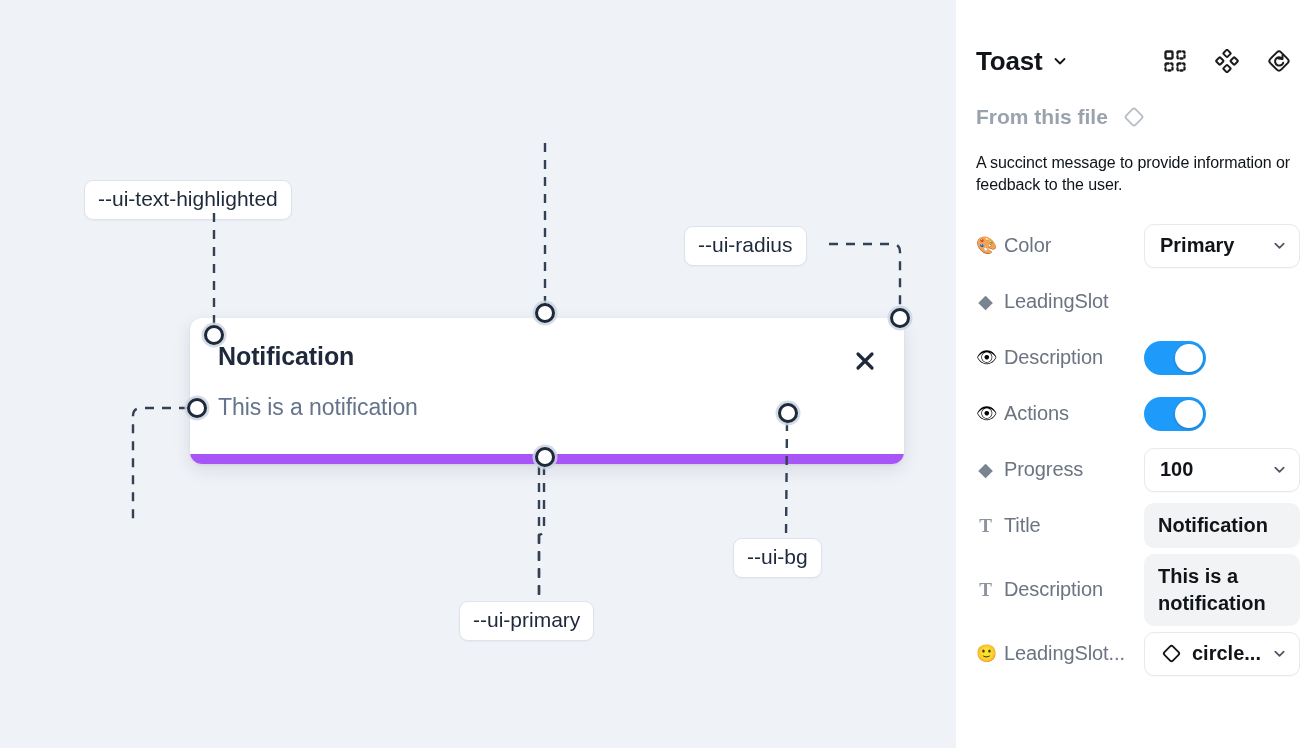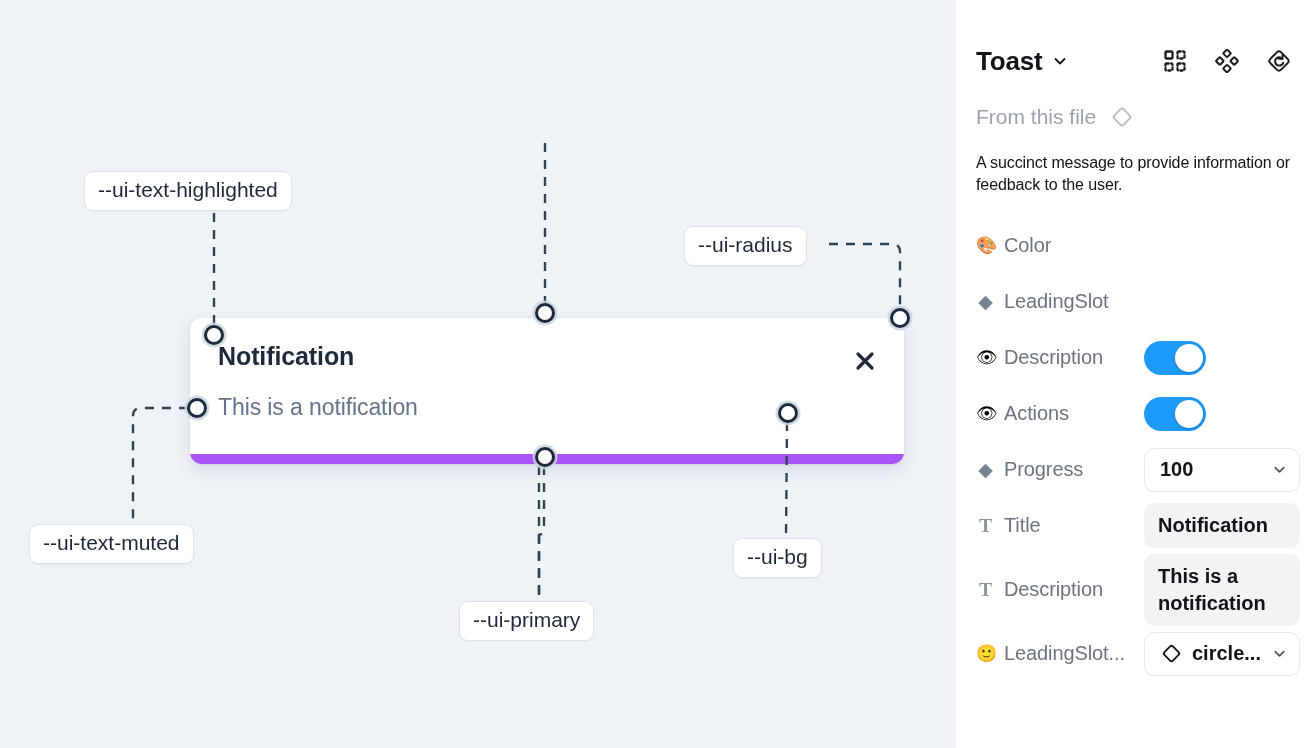--- a/index.html
+++ b/index.html
@@ -96,21 +96,21 @@
     height: 96px;
   }
   #panel-title {
     font-size: 26px; font-weight: 700; color: #111418;
     letter-spacing: -0.2px;
   }
   #panel-title-caret { margin-left: 10px; color: #111418; display: flex; align-items: center; cursor: pointer; }
   #panel-header-icons { margin-left: auto; display: flex; align-items: center; gap: 26px; }
   .hdr-icon { width: 26px; height: 26px; display: flex; align-items: center; justify-content: center; color: #1c1c1e; cursor: pointer; }
 
-  #from-file-row { display: flex; align-items: center; gap: 13px; margin-top: 8px; }
+  #from-file-row { display: flex; align-items: center; gap: 13px; margin-top: 8px; font-weight: bold; }
   #from-file-label { font-size: 21px; color: #9aa2ad; }
   #from-file-icon { color: #b9bfc8; display: flex; }
 
   #panel-desc {
     margin-top: 22px;
     font-size: 16px; line-height: 1.36; color: #0f1419;
     letter-spacing: -0.1px;
   }
 
   #props { margin-top: 22px; }
@@ -199,26 +199,25 @@
       <div id="toast-title">Notification</div>
       <div id="toast-desc">This is a notification</div>
       <div id="toast-close">
         <svg width="22" height="22" viewBox="0 0 22 22" aria-hidden="true">
           <path d="M4 4 L18 18 M18 4 L4 18" stroke="#1e293b" stroke-width="3.2" stroke-linecap="round"></path>
         </svg>
       </div>
       <div id="toast-progress" style="width: 100%; background: rgb(168, 85, 247);"></div>
     </div>
 
-    <div class="chip" style="left:84px; top:171px;">--ui-text-highlighted</div>
+    <div class="chip" style="left:84px; top:180px;">--ui-text-highlighted</div>
 
 
     <div class="chip" style="left:684px; top:226px;">--ui-radius</div>
 
-    <div class="chip" style="left:29px; top:524px;">--ui-text-muted</div>
 
     <div class="chip" style="left:459px; top:601px;">--ui-primary</div>
 
     <div class="chip" style="left:733px; top:538px;">--ui-bg</div>
 
     <div class="node" style="left:204px; top:325px;"></div>
     <div class="node" style="left:535px; top:303px;"></div>
     <div class="node" style="left:890px; top:308px;"></div>
     <div class="node" style="left:187px; top:398px;"></div>
     <div class="node" style="left:535px; top:447px;"></div>
@@ -278,20 +277,30 @@
     </div>
 
     <div id="panel-desc">A succinct message to provide information or feedback to the user.</div>
 
     <div id="props">
 
       <div class="prop-row">
         <div class="prop-left">
           <span class="prop-icon">🎨</span>
           <span class="prop-label">Color</span>
+        </div>
+        <div class="prop-ctl">
+          <div class="select">
+            <span class="val">Primary</span>
+            <span class="caret">
+              <svg width="15" height="15" viewBox="0 0 16 16" aria-hidden="true">
+                  <path d="M3.5 6 L8 10.5 L12.5 6" fill="none" stroke="#4b5563" stroke-width="1.8" stroke-linecap="round" stroke-linejoin="round"></path>
+                </svg>
+            </span>
+          </div>
         </div>
       </div>
 
       <div class="prop-row">
         <div class="prop-left">
           <span class="prop-icon diamond">◆</span>
           <span class="prop-label">LeadingSlot</span>
         </div>
       </div>
 

